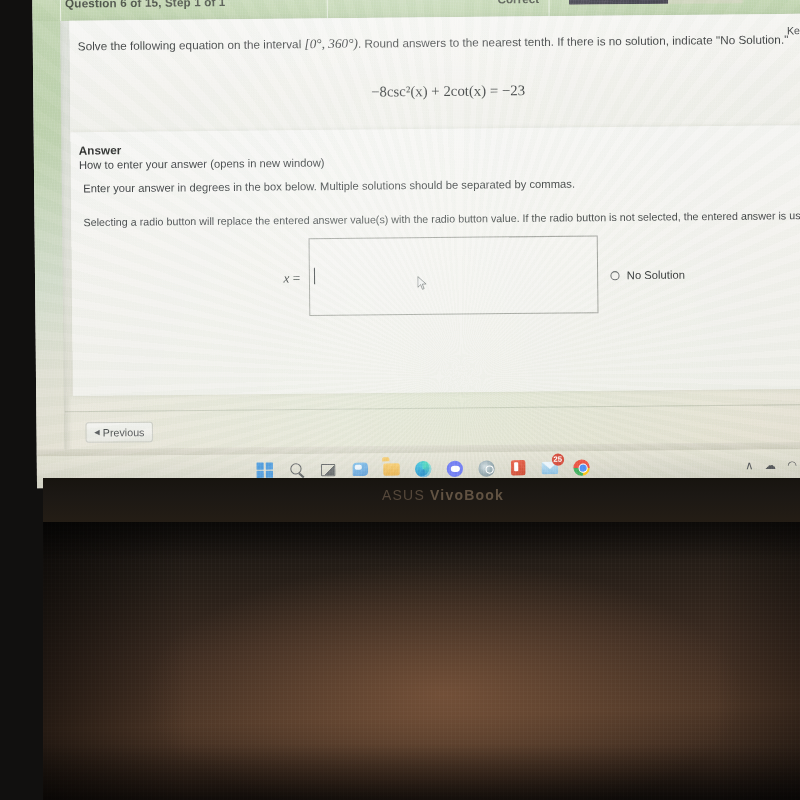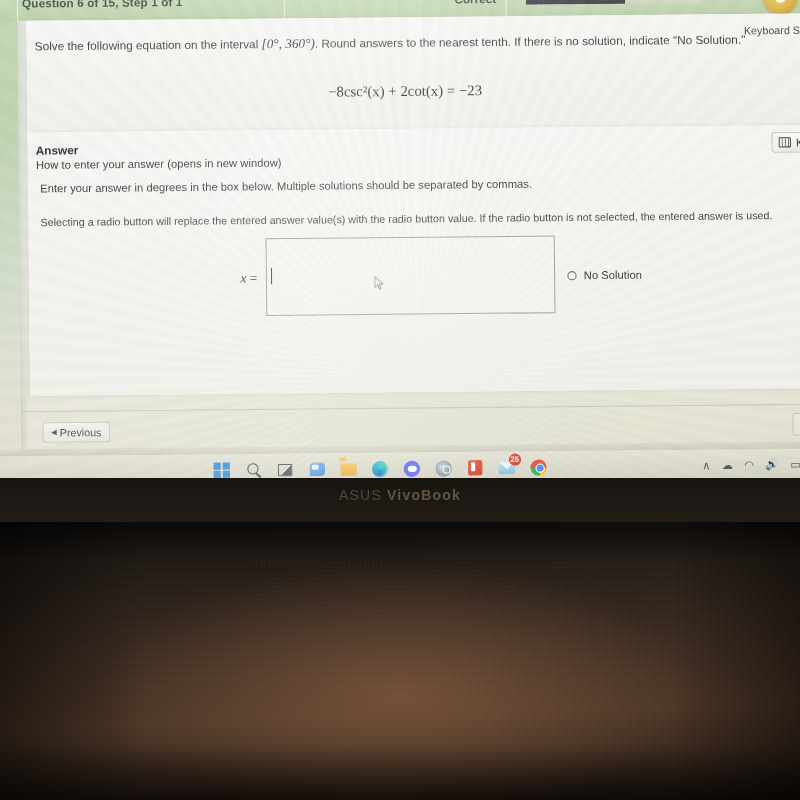--- a/index.html
+++ b/index.html
@@ -2,21 +2,21 @@
 <html><head>
 <meta charset="utf-8">
 <style>
   * { box-sizing: border-box; margin: 0; padding: 0; }
   html, body {
     width: 800px; height: 800px; overflow: hidden;
     font-family: "Liberation Sans", sans-serif;
     background: #11100f;
   }
 
-  #root { position: relative; width: 656px; height: 800px; }
+  #root { position: relative; width: 656px; height: 800px; margin-left: 43px; }
 
   
   .screen {
     position: absolute; left: 0; top: 0; width: 800px; height: 478px;
     overflow: hidden;
     background:
       radial-gradient(ellipse 70% 90% at 48% 75%, rgba(215,226,200,.55) 0%, rgba(226,228,214,0) 62%),
       linear-gradient(176deg, #e6e9e4 0%, #e9eae4 34%, #e9e8df 62%, #e4e0d2 88%, #ddd8c8 100%);
     transform: rotate(-0.55deg) scale(1.022);
     transform-origin: 50% 40%;

